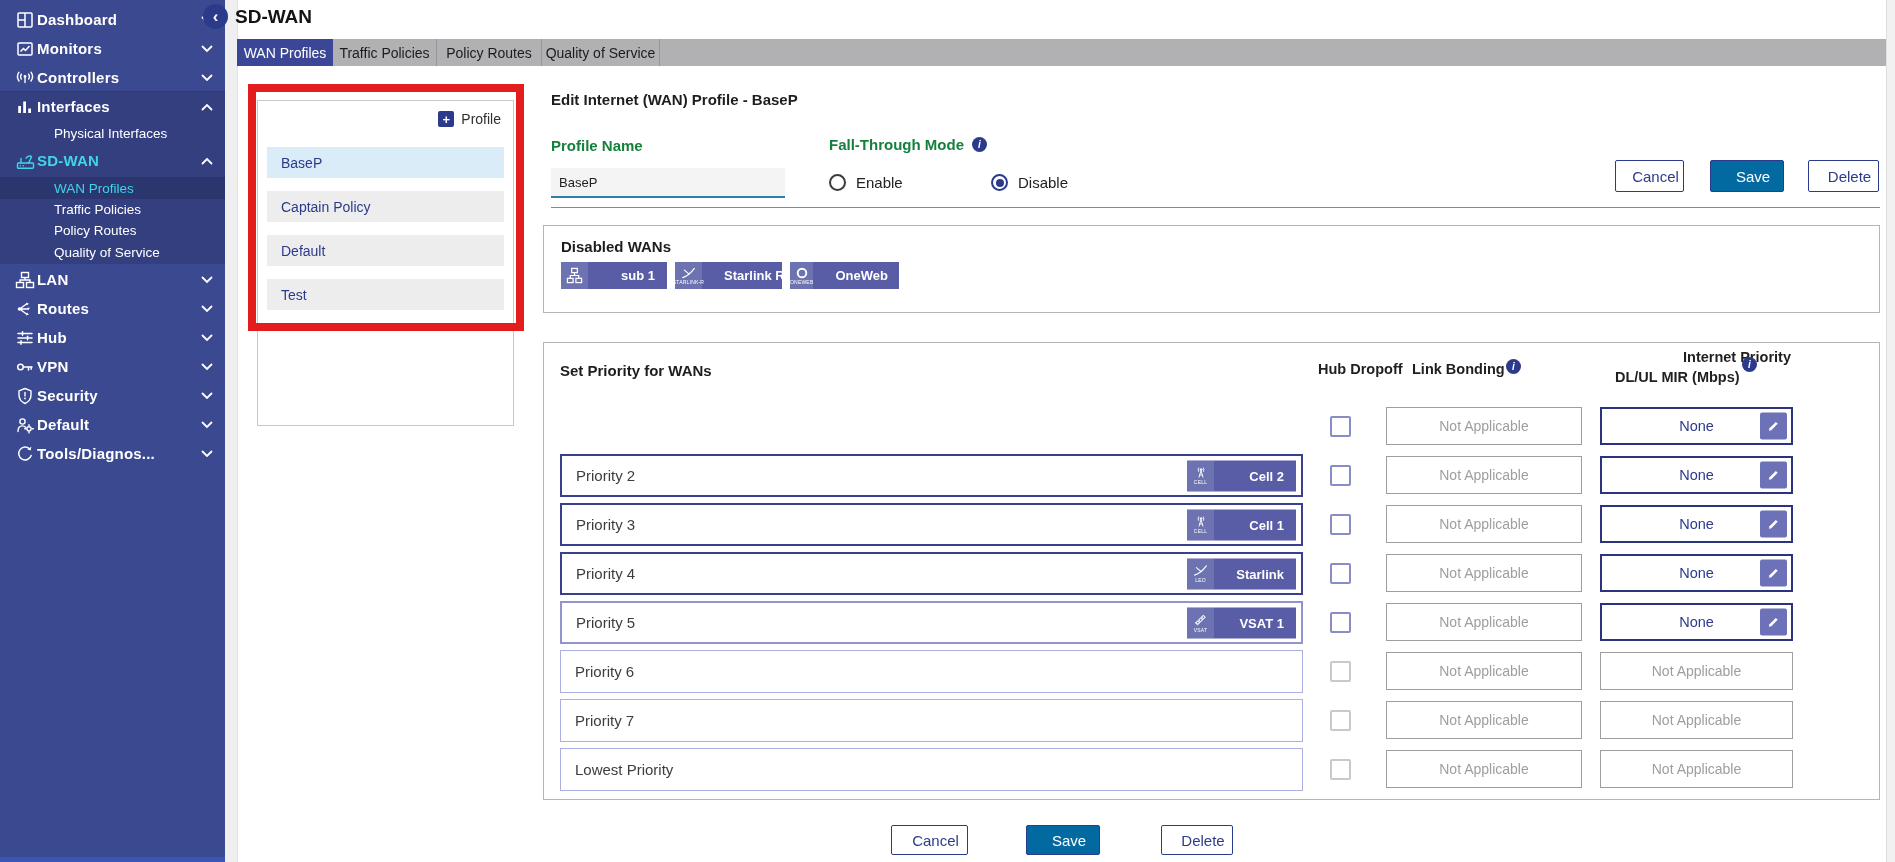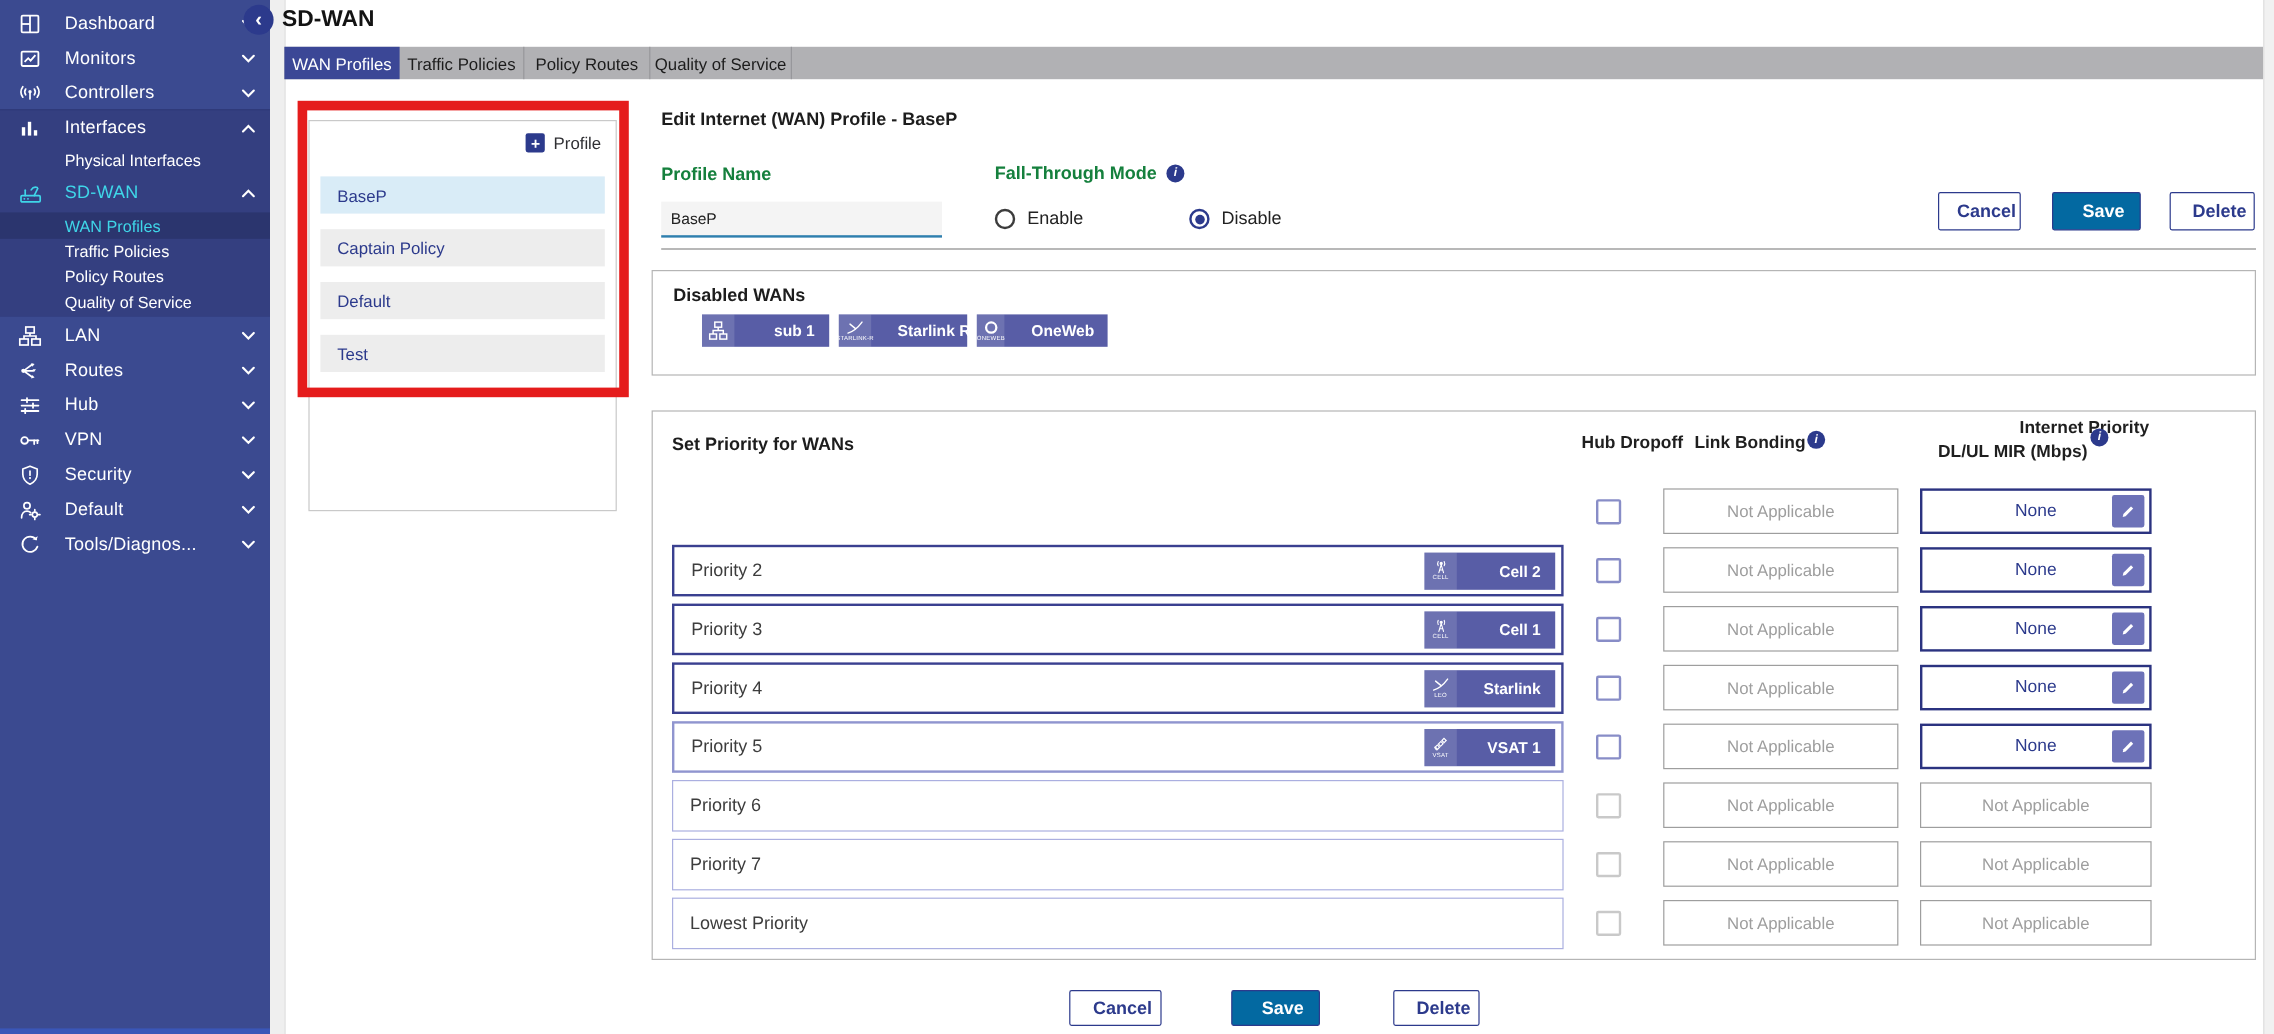--- a/index.html
+++ b/index.html
@@ -7,21 +7,21 @@
   .abs{position:absolute;}
   svg{display:block;}
 
   
   #sidebar{position:absolute;left:0;top:0;width:225px;height:862px;background:#3b4a90;}
   .sb-group{position:absolute;left:0;top:91px;width:225px;height:173px;background:#343f80;}
   .sb-divider{position:absolute;left:0;top:91px;width:225px;height:1px;background:#2e3a78;}
   .sb-bottom{position:absolute;left:0;bottom:0;width:225px;height:5px;background:#3a56b8;}
   .nav-item{position:absolute;left:0;width:225px;height:29px;display:flex;align-items:center;color:#fff;cursor:pointer;}
   .nav-item .nicon{width:24px;margin-left:13px;display:flex;justify-content:center;align-items:center;}
-  .nav-item .nlabel{margin-left:17px;font-size:15px;font-weight:400;letter-spacing:.2px;}
+  .nav-item .nlabel{margin-left:0;font-size:15px;font-weight:700;letter-spacing:.2px;}
   .nav-item.cyan .nlabel{color:#3fd6e8;}
   .chev{position:absolute;right:12px;top:50%;transform:translateY(-50%);}
   .chev.up{transform:translateY(-50%) rotate(180deg);}
   .nav-sub{position:absolute;left:0;width:225px;display:flex;align-items:center;padding-left:54px;box-sizing:border-box;color:#fff;font-size:13.5px;cursor:pointer;}
   .nav-sub.active{background:#2b356e;color:#3fd6e8;font-weight:500;}
 
   
   #sb-scroll{position:absolute;left:225px;top:0;width:12px;height:862px;background:#efefef;border-right:1px solid #e2e2e2;}
   #main-scroll{position:absolute;left:1886px;top:0;width:9px;height:862px;background:#f1f1f1;border-left:1px solid #dfdfdf;}
 
@@ -47,30 +47,30 @@
   #pname-input{position:absolute;left:551px;top:168px;width:234px;height:30px;background:#f4f4f4;border:none;border-bottom:2px solid #2e7fae;font-size:13px;color:#222;padding:0 0 0 8px;box-sizing:border-box;font-family:"Liberation Sans",sans-serif;outline:none;}
   .info-dot{width:15px;height:15px;border-radius:50%;background:#2c3a8c;color:#fff;font-size:10px;font-weight:700;display:inline-flex;align-items:center;justify-content:center;font-style:italic;line-height:1;}
   .radio{width:17px;height:17px;border-radius:50%;box-sizing:border-box;display:inline-flex;align-items:center;justify-content:center;}
   .radio.off{border:2px solid #3c3c3c;}
   .radio.on{border:2px solid #2c3a8c;}
   .radio.on::after{content:"";width:8px;height:8px;border-radius:50%;background:#2c3a8c;}
   .radio-row{position:absolute;display:flex;align-items:center;gap:10px;cursor:pointer;}
   .radio-lbl{font-size:15px;color:#222;}
 
   
-  .btn{position:absolute;height:32px;box-sizing:border-box;border:1.5px solid #2c3a8c;border-radius:2px;background:#fff;color:#2c3a8c;font-size:15px;font-weight:700;display:flex;align-items:center;justify-content:center;cursor:pointer;padding-left:12px;}
+  .btn{position:absolute;height:32px;box-sizing:border-box;border:1.5px solid #2c3a8c;border-radius:2px;background:#fff;color:#2c3a8c;font-size:15px;font-weight:400;display:flex;align-items:center;justify-content:center;cursor:pointer;padding-left:12px;}
   .btn.fill{background:#0369a1;color:#fff;}
   .btn.small{height:30px;}
 
   
   .panel{position:absolute;border:1px solid #b5b5b5;background:#fff;box-sizing:border-box;}
   #divider{position:absolute;left:551px;top:207px;width:1329px;height:1px;background:#8a8a8a;}
 
   
-  .chip{display:inline-flex;height:27px;background:#585da6;color:#fff;align-items:stretch;cursor:grab;margin-left:24px;}
+  .chip{display:inline-flex;height:27px;background:#585da6;color:#fff;align-items:stretch;cursor:grab;}
   .chip .cicon{width:27px;background:rgba(255,255,255,0.13);display:flex;flex-direction:column;align-items:center;justify-content:center;gap:0px;}
   .chip .ccaption{font-size:5px;letter-spacing:.2px;color:#fff;line-height:1;margin-top:1px;white-space:nowrap;}
   .chip .clabel{flex:1;display:flex;align-items:center;justify-content:flex-end;padding:0 12px 0 22px;font-size:13px;font-weight:700;white-space:nowrap;}
 
   
   .prow{position:absolute;left:560px;width:743px;height:43px;box-sizing:border-box;background:#fff;display:flex;align-items:center;cursor:grab;}
   .prow.b-dark{border:2px solid #3a4090;}
   .prow.b-mid{border:2px solid #9095cf;}
   .prow.b-light{border:1.5px solid #abafe0;}
   .prow .rlabel{margin-left:14px;font-size:15px;color:#3d3d3d;}

